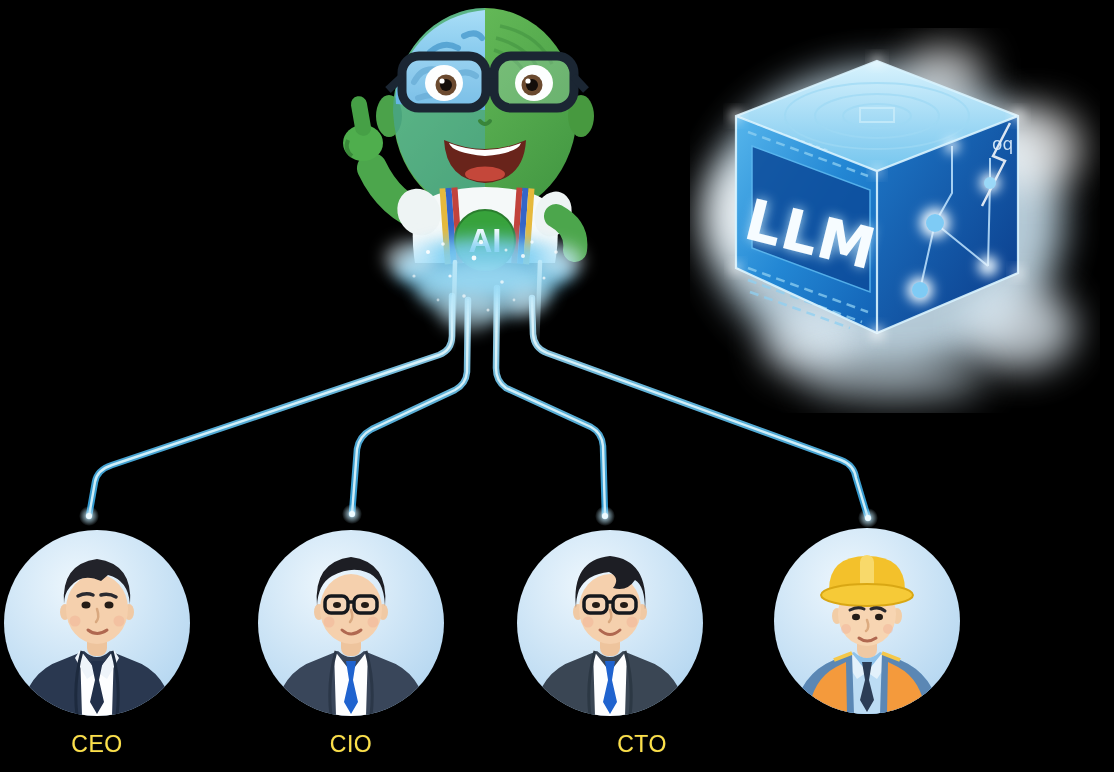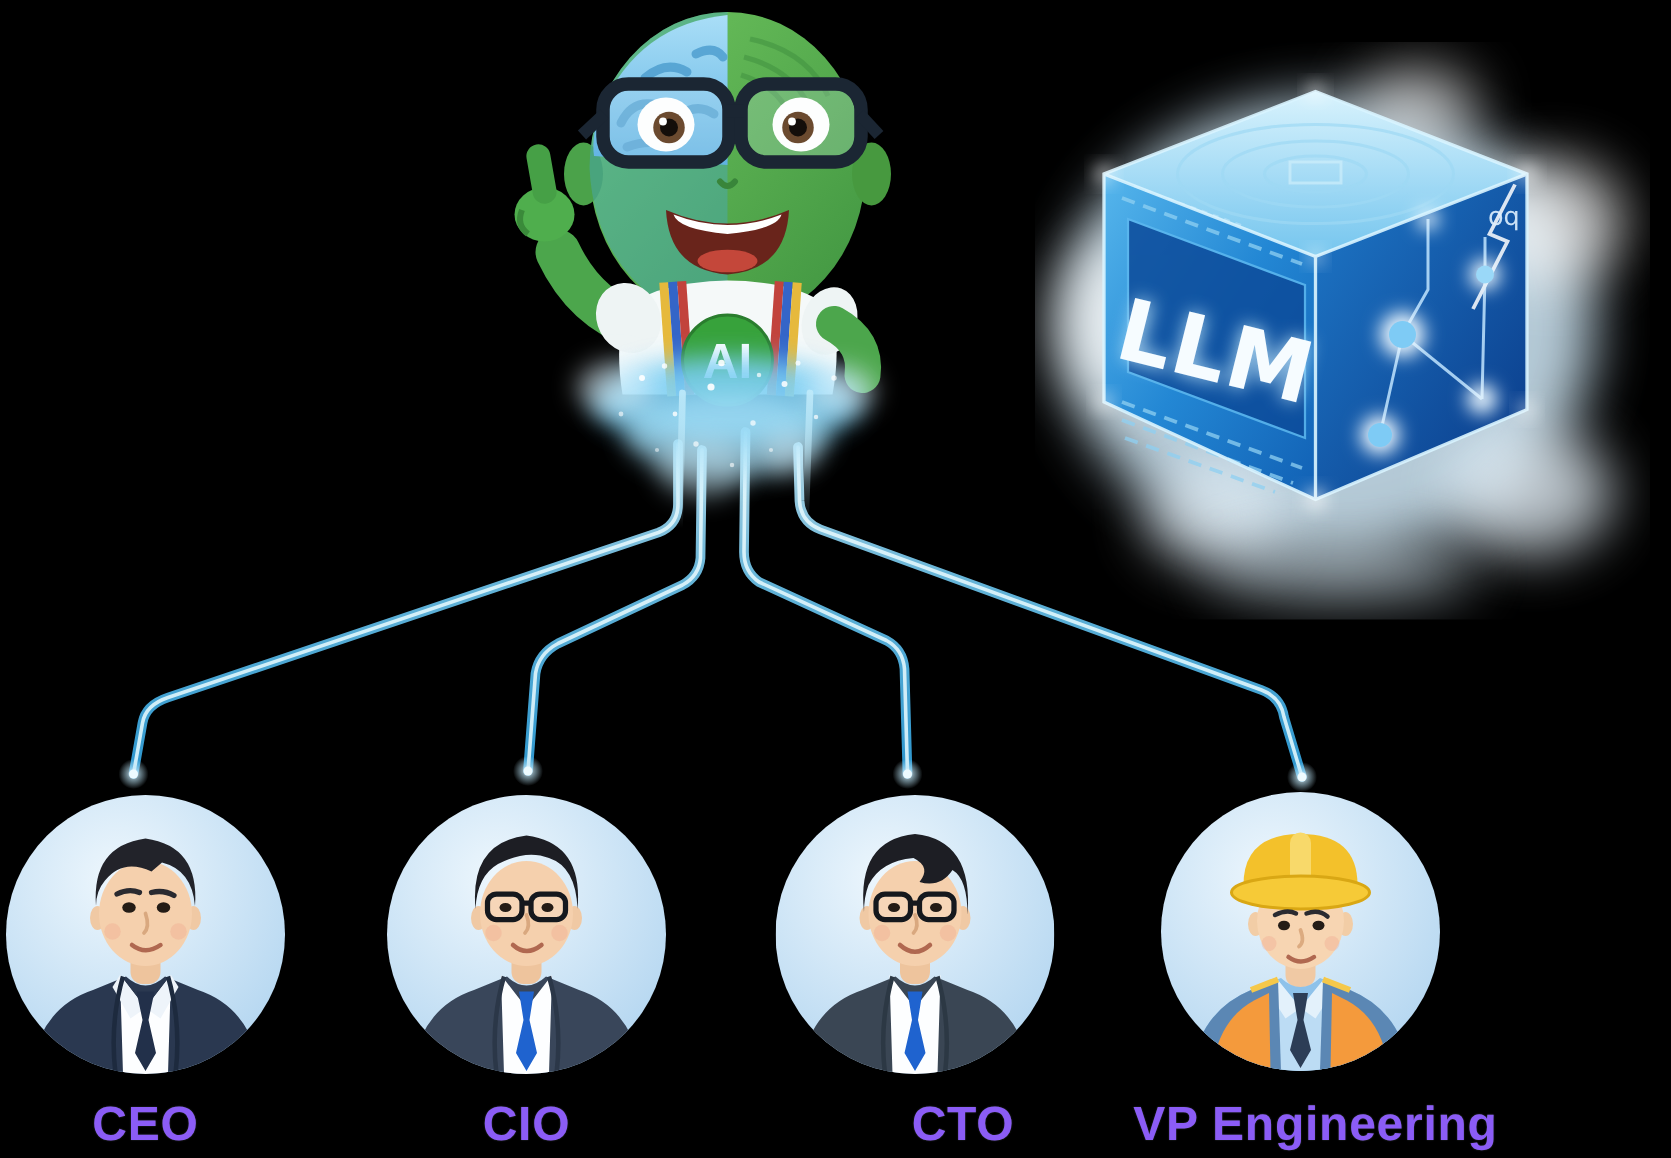--- a/index.html
+++ b/index.html
@@ -9,21 +9,21 @@
   .connectors{left:0;top:0;width:1114px;height:772px;}
   .mascot{left:318px;top:0;width:375px;height:365px;}
   .cube{left:690px;top:28px;width:410px;height:385px;}
   .node{position:absolute;width:186px;height:186px;border-radius:50%;overflow:hidden;}
   .node svg{display:block;width:100%;height:100%;}
   .node-ceo{left:4px;top:530px;}
   .node-cio{left:258px;top:530px;}
   .node-cto{left:517px;top:530px;}
   .node-vp{left:774px;top:528px;}
   .role-label{position:absolute;top:731px;transform:translateX(-50%);
-      font-weight:700;font-size:32px;letter-spacing:.5px;color:#8b5cf6;
+      font-weight:400;font-size:23px;letter-spacing:.5px;color:#fde047;
       white-space:nowrap;text-shadow:0 0 1px rgba(190,205,225,.35);}
   .lbl-ceo{left:97px;} .lbl-cio{left:351px;} .lbl-cto{left:610px;margin-left:32px;} .lbl-vp{left:877px;}
 </style>
 </head>
 <body>
 
 <div class="stage">
 
   <svg class="layer connectors" viewBox="0 0 1114 772" width="1114" height="772">
     <defs>
@@ -426,15 +426,14 @@
       <path d="M93,92 q3,8 -1,11" stroke="#dcab80" stroke-width="2.5" fill="none" stroke-linecap="round"></path>
       <path d="M85,110 q8,6 17,0" stroke="#b06850" stroke-width="3" fill="none" stroke-linecap="round"></path>
       <circle cx="72" cy="101" r="5" fill="#f0a088" opacity=".3"></circle>
       <circle cx="114" cy="101" r="5" fill="#f0a088" opacity=".3"></circle>
     </svg>
   </div>
 
   <div class="role-label lbl-ceo">CEO</div>
   <div class="role-label lbl-cio">CIO</div>
   <div class="role-label lbl-cto">CTO</div>
-  <div class="role-label lbl-vp">VP Engineering</div>
 
 </div>
 
 </body></html>

